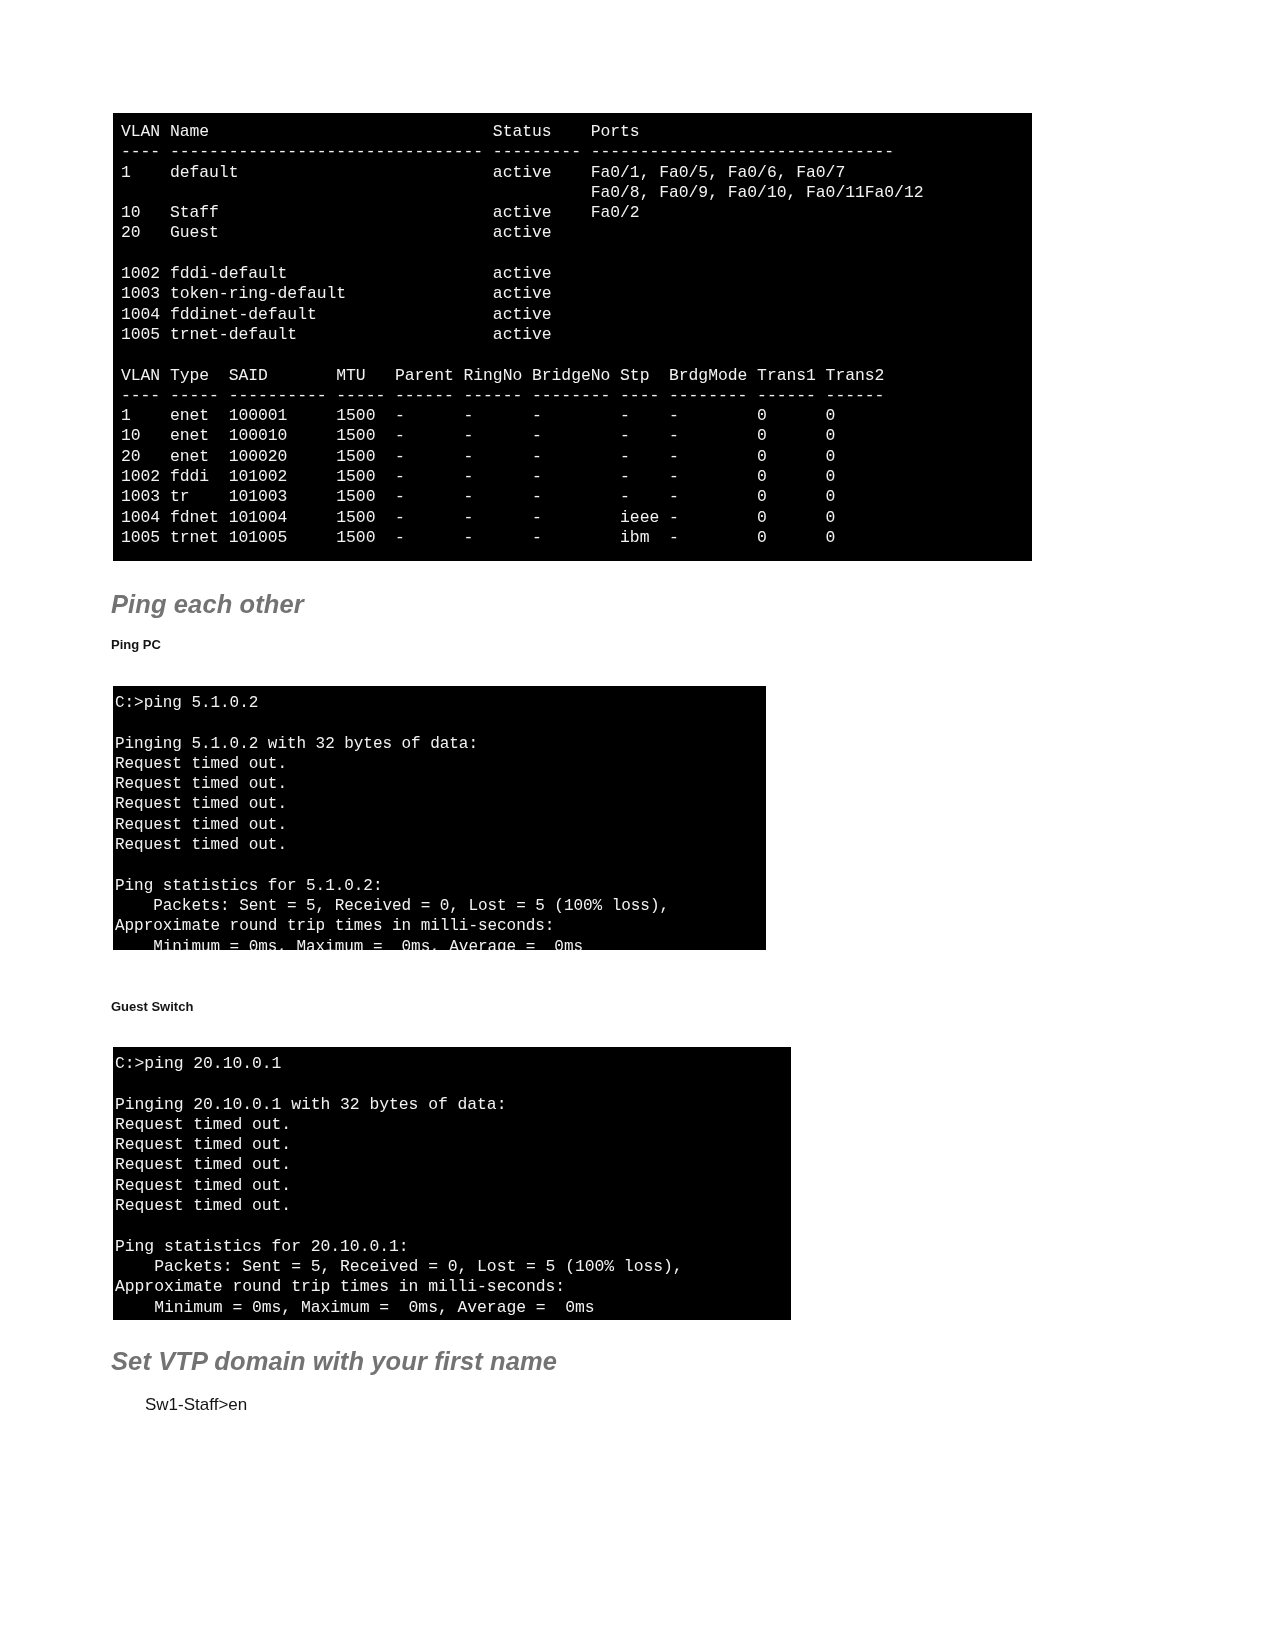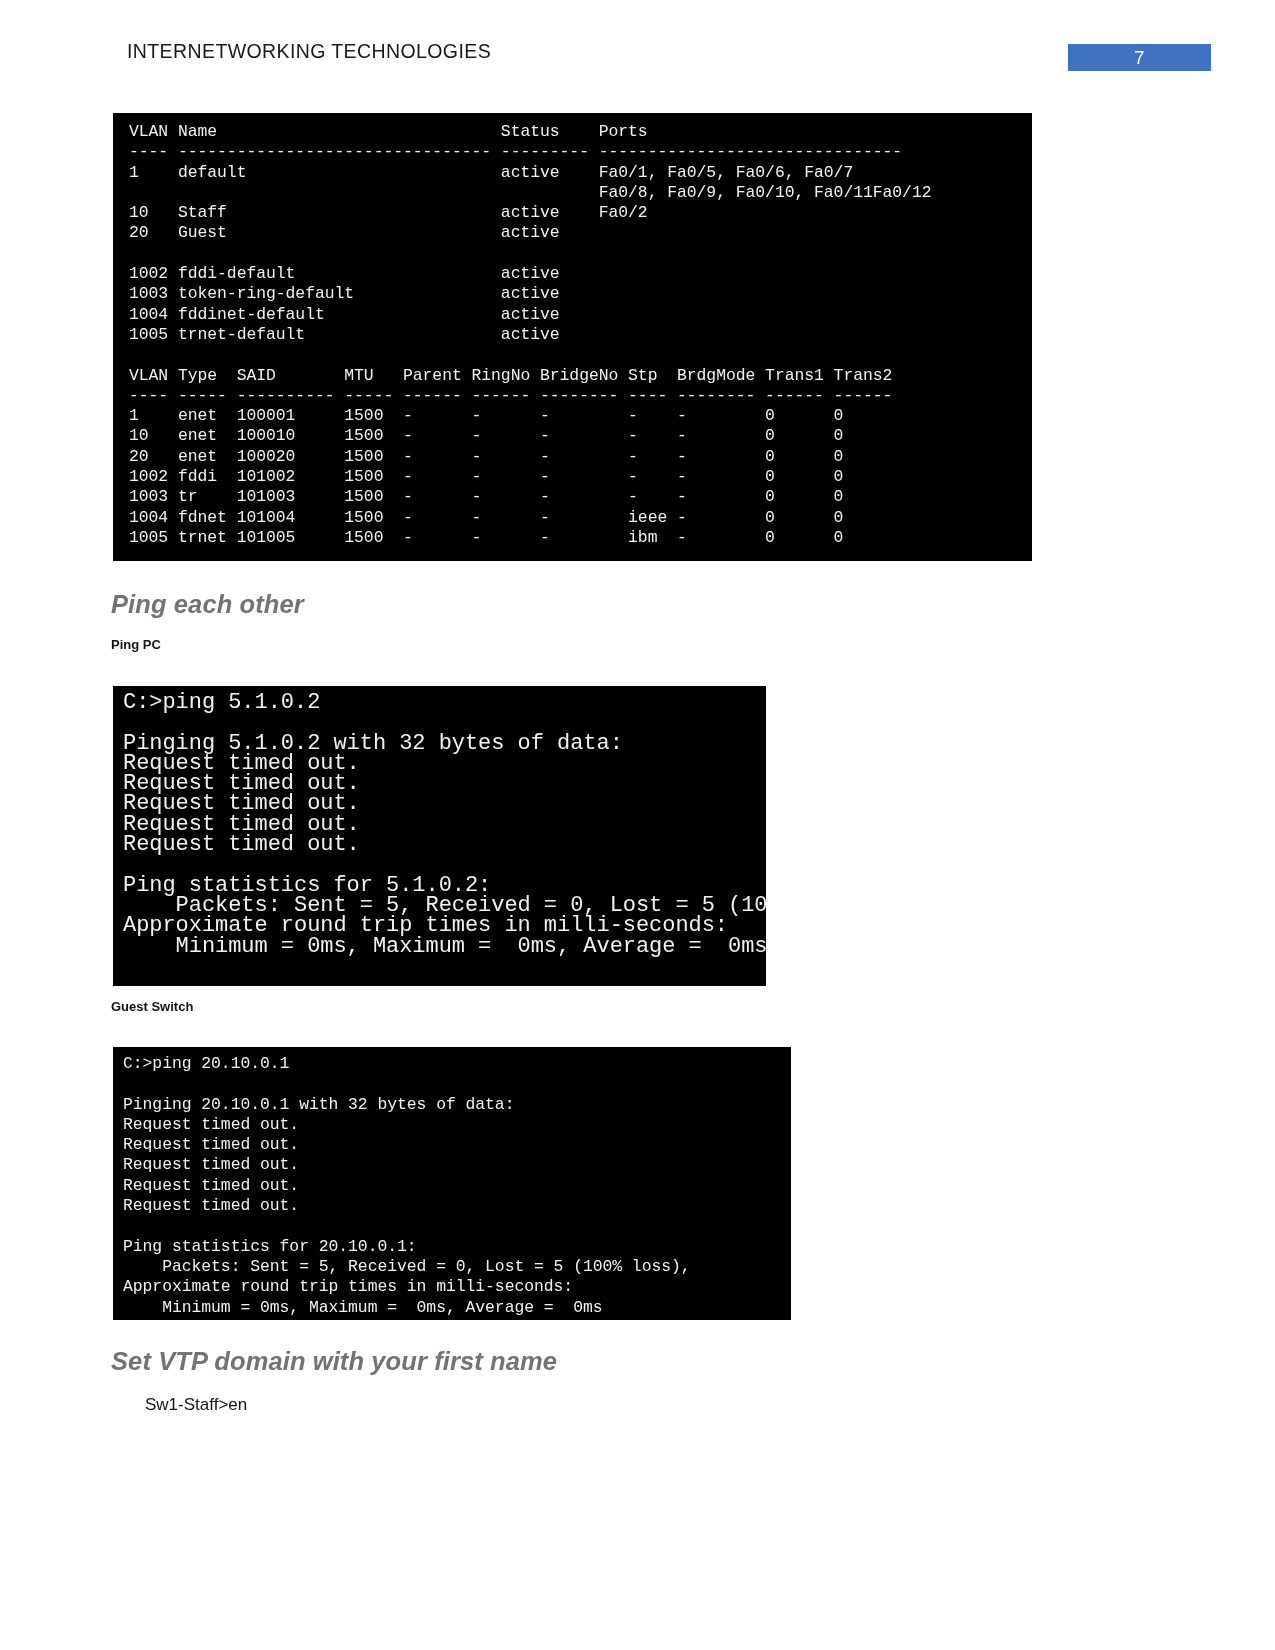--- a/index.html
+++ b/index.html
@@ -59,39 +59,38 @@
     background: #000000;
     color: #f2f2f2;
     font-family: "Liberation Mono", "DejaVu Sans Mono", monospace;
     white-space: pre;
     overflow: hidden;
     box-sizing: border-box;
   }
   .terminal .line {
     display: block;
     white-space: pre;
-    margin-left: 8px;
   }
 
   #terminal-vlan {
     left: 113px;
     top: 113px;
     width: 919px;
     height: 448px;
     font-size: 16.4px;
     line-height: 20.3px;
     padding: 9px 0 0 8px;
     letter-spacing: -0.05px;
   }
   #terminal-ping-pc {
     left: 113px;
     top: 686px;
     width: 653px;
-    height: 300px;
-    font-size: 22px;
+    height: 264px;
+    font-size: 16px;
     line-height: 20.3px;
     padding: 7px 0 0 2px;
     letter-spacing: -0.05px;
   }
   #terminal-ping-switch {
     left: 113px;
     top: 1047px;
     width: 678px;
     height: 273px;
     font-size: 16.4px;
@@ -132,24 +131,20 @@
   #label-ping-pc          { top: 637px; }
   #label-ping-switch      { top: 999px; }
   #heading-set-vtp        { top: 1347px; }
   #text-sw1-staff         { top: 1395px; }
 </style>
 </head>
 <body>
 
 <div class="page">
 
-  <div class="doc-header">
-    <div class="header-title">INTERNETWORKING TECHNOLOGIES</div>
-    <div class="page-badge">7</div>
-  </div>
 
   <div class="terminal" id="terminal-vlan"><span class="line">VLAN Name                             Status    Ports</span><span class="line">---- -------------------------------- --------- -------------------------------</span><span class="line">1    default                          active    Fa0/1, Fa0/5, Fa0/6, Fa0/7</span><span class="line">                                                Fa0/8, Fa0/9, Fa0/10, Fa0/11Fa0/12</span><span class="line">10   Staff                            active    Fa0/2</span><span class="line">20   Guest                            active</span><span class="line">&nbsp;</span><span class="line">1002 fddi-default                     active</span><span class="line">1003 token-ring-default               active</span><span class="line">1004 fddinet-default                  active</span><span class="line">1005 trnet-default                    active</span><span class="line">&nbsp;</span><span class="line">VLAN Type  SAID       MTU   Parent RingNo BridgeNo Stp  BrdgMode Trans1 Trans2</span><span class="line">---- ----- ---------- ----- ------ ------ -------- ---- -------- ------ ------</span><span class="line">1    enet  100001     1500  -      -      -        -    -        0      0</span><span class="line">10   enet  100010     1500  -      -      -        -    -        0      0</span><span class="line">20   enet  100020     1500  -      -      -        -    -        0      0</span><span class="line">1002 fddi  101002     1500  -      -      -        -    -        0      0</span><span class="line">1003 tr    101003     1500  -      -      -        -    -        0      0</span><span class="line">1004 fdnet 101004     1500  -      -      -        ieee -        0      0</span><span class="line">1005 trnet 101005     1500  -      -      -        ibm  -        0      0</span></div>
 
   <div class="h-major" id="heading-ping-each-other">Ping each other</div>
 
   <div class="h-minor" id="label-ping-pc">Ping PC</div>
 
   <div class="terminal" id="terminal-ping-pc"><span class="line">C:&gt;ping 5.1.0.2</span><span class="line">&nbsp;</span><span class="line">Pinging 5.1.0.2 with 32 bytes of data:</span><span class="line">Request timed out.</span><span class="line">Request timed out.</span><span class="line">Request timed out.</span><span class="line">Request timed out.</span><span class="line">Request timed out.</span><span class="line">&nbsp;</span><span class="line">Ping statistics for 5.1.0.2:</span><span class="line">    Packets: Sent = 5, Received = 0, Lost = 5 (100% loss),</span><span class="line">Approximate round trip times in milli-seconds:</span><span class="line">    Minimum = 0ms, Maximum =  0ms, Average =  0ms</span></div>
 
   <div class="h-minor" id="label-ping-switch">Guest Switch</div>

